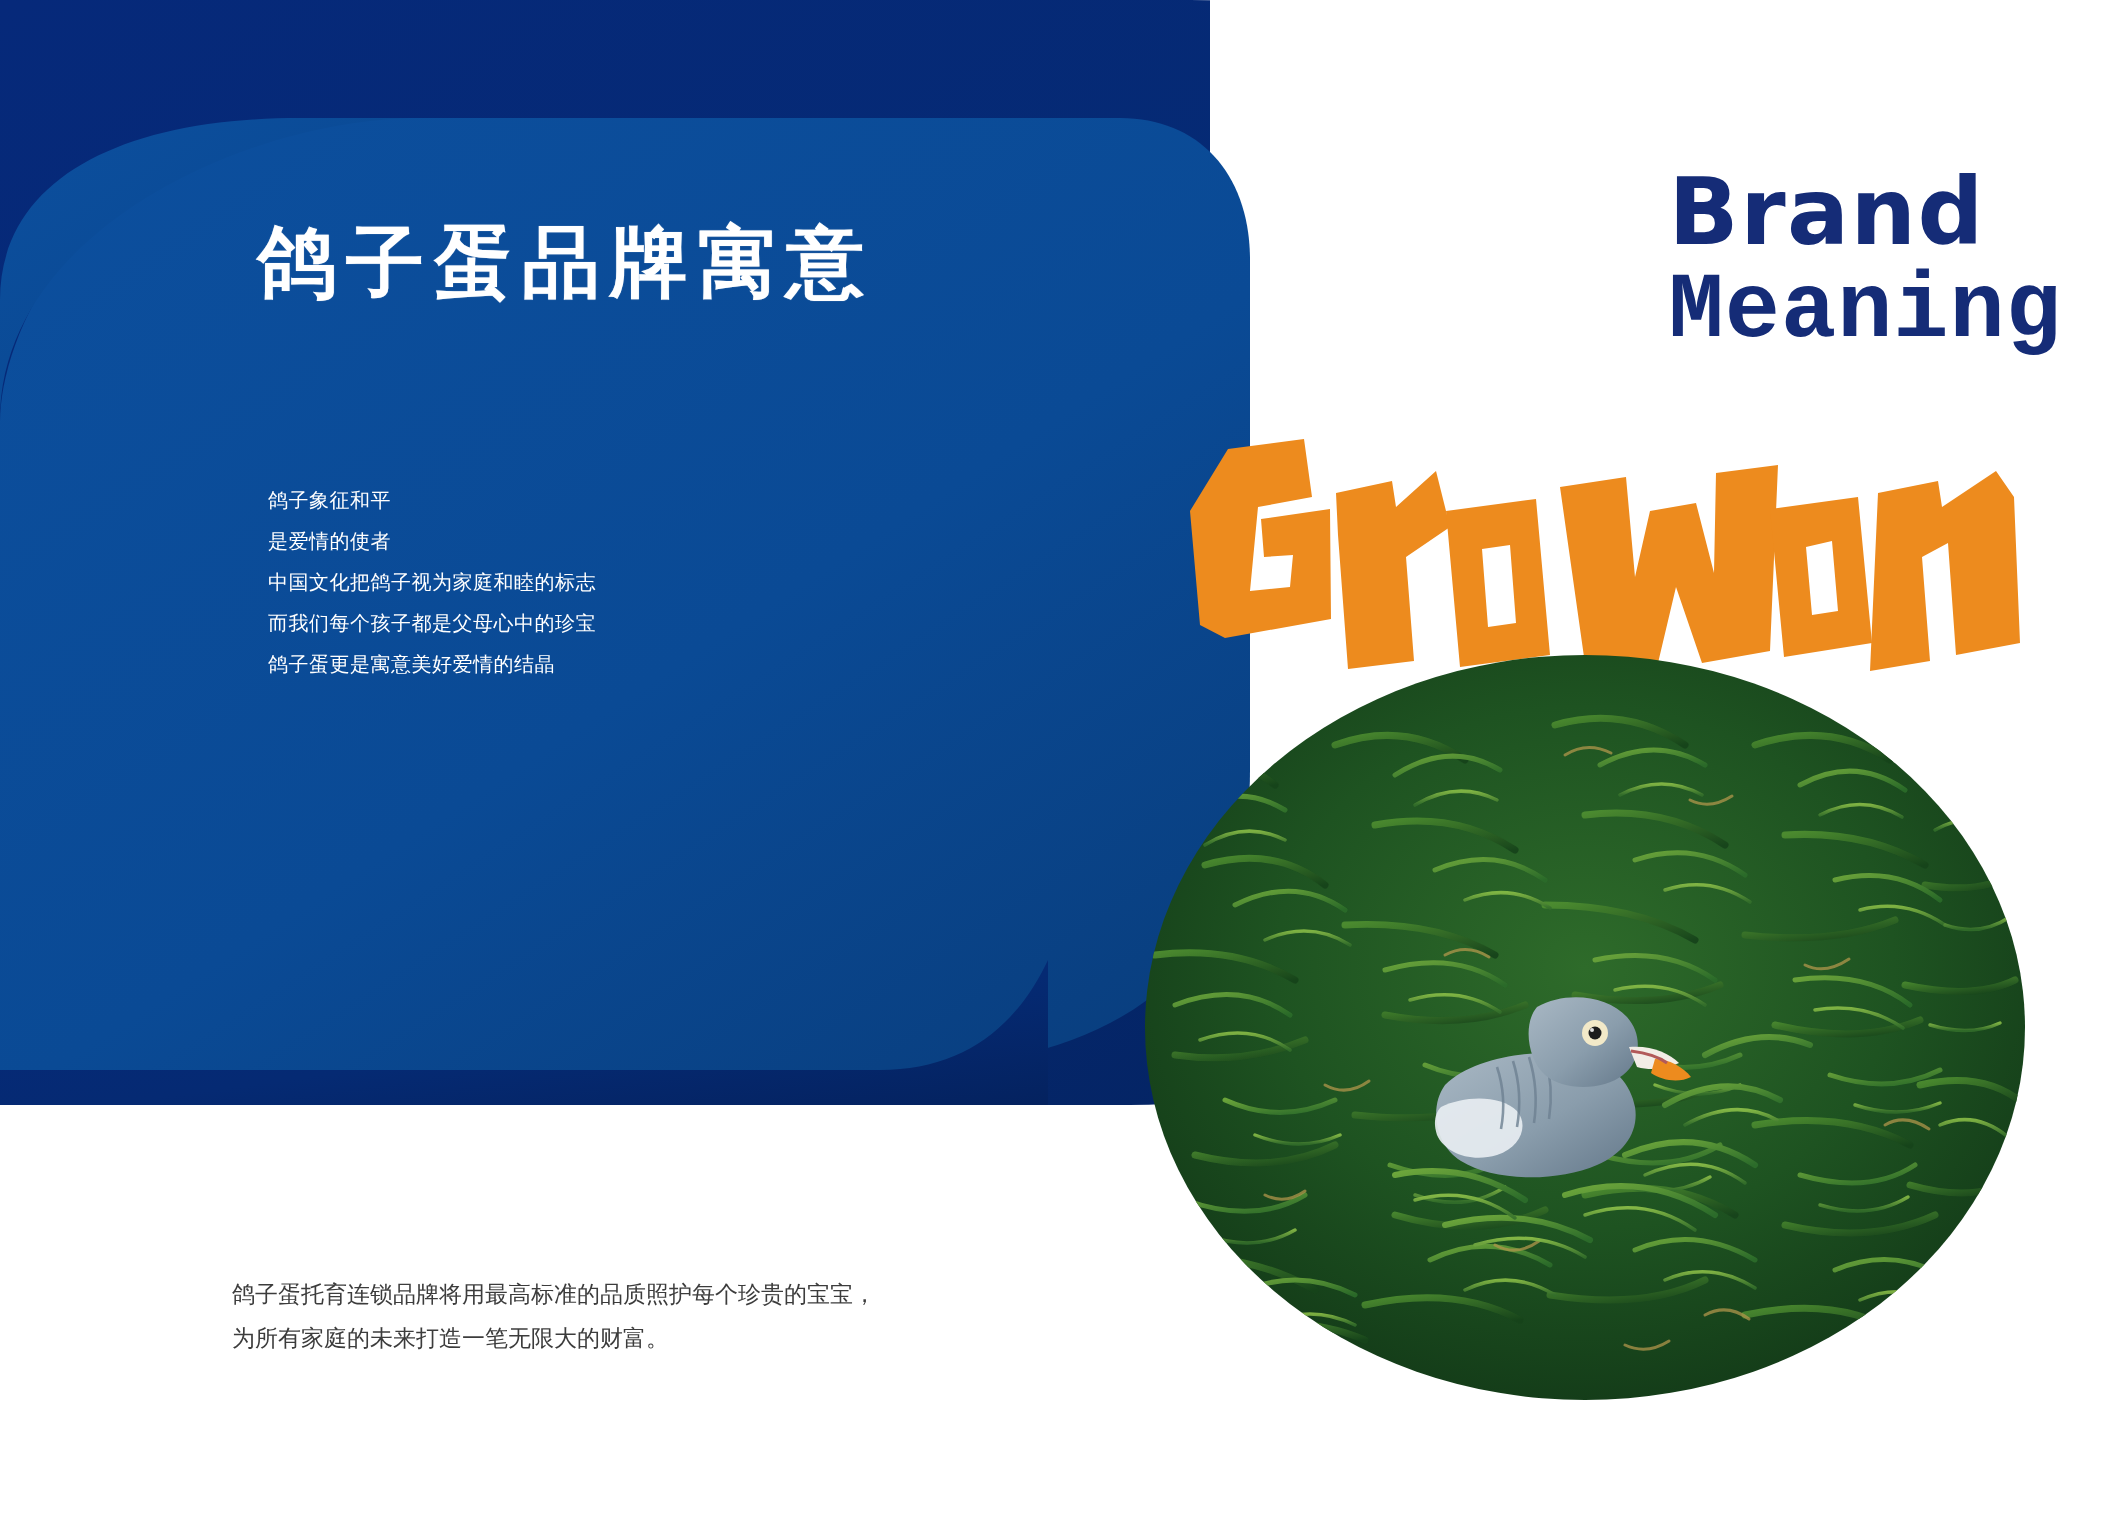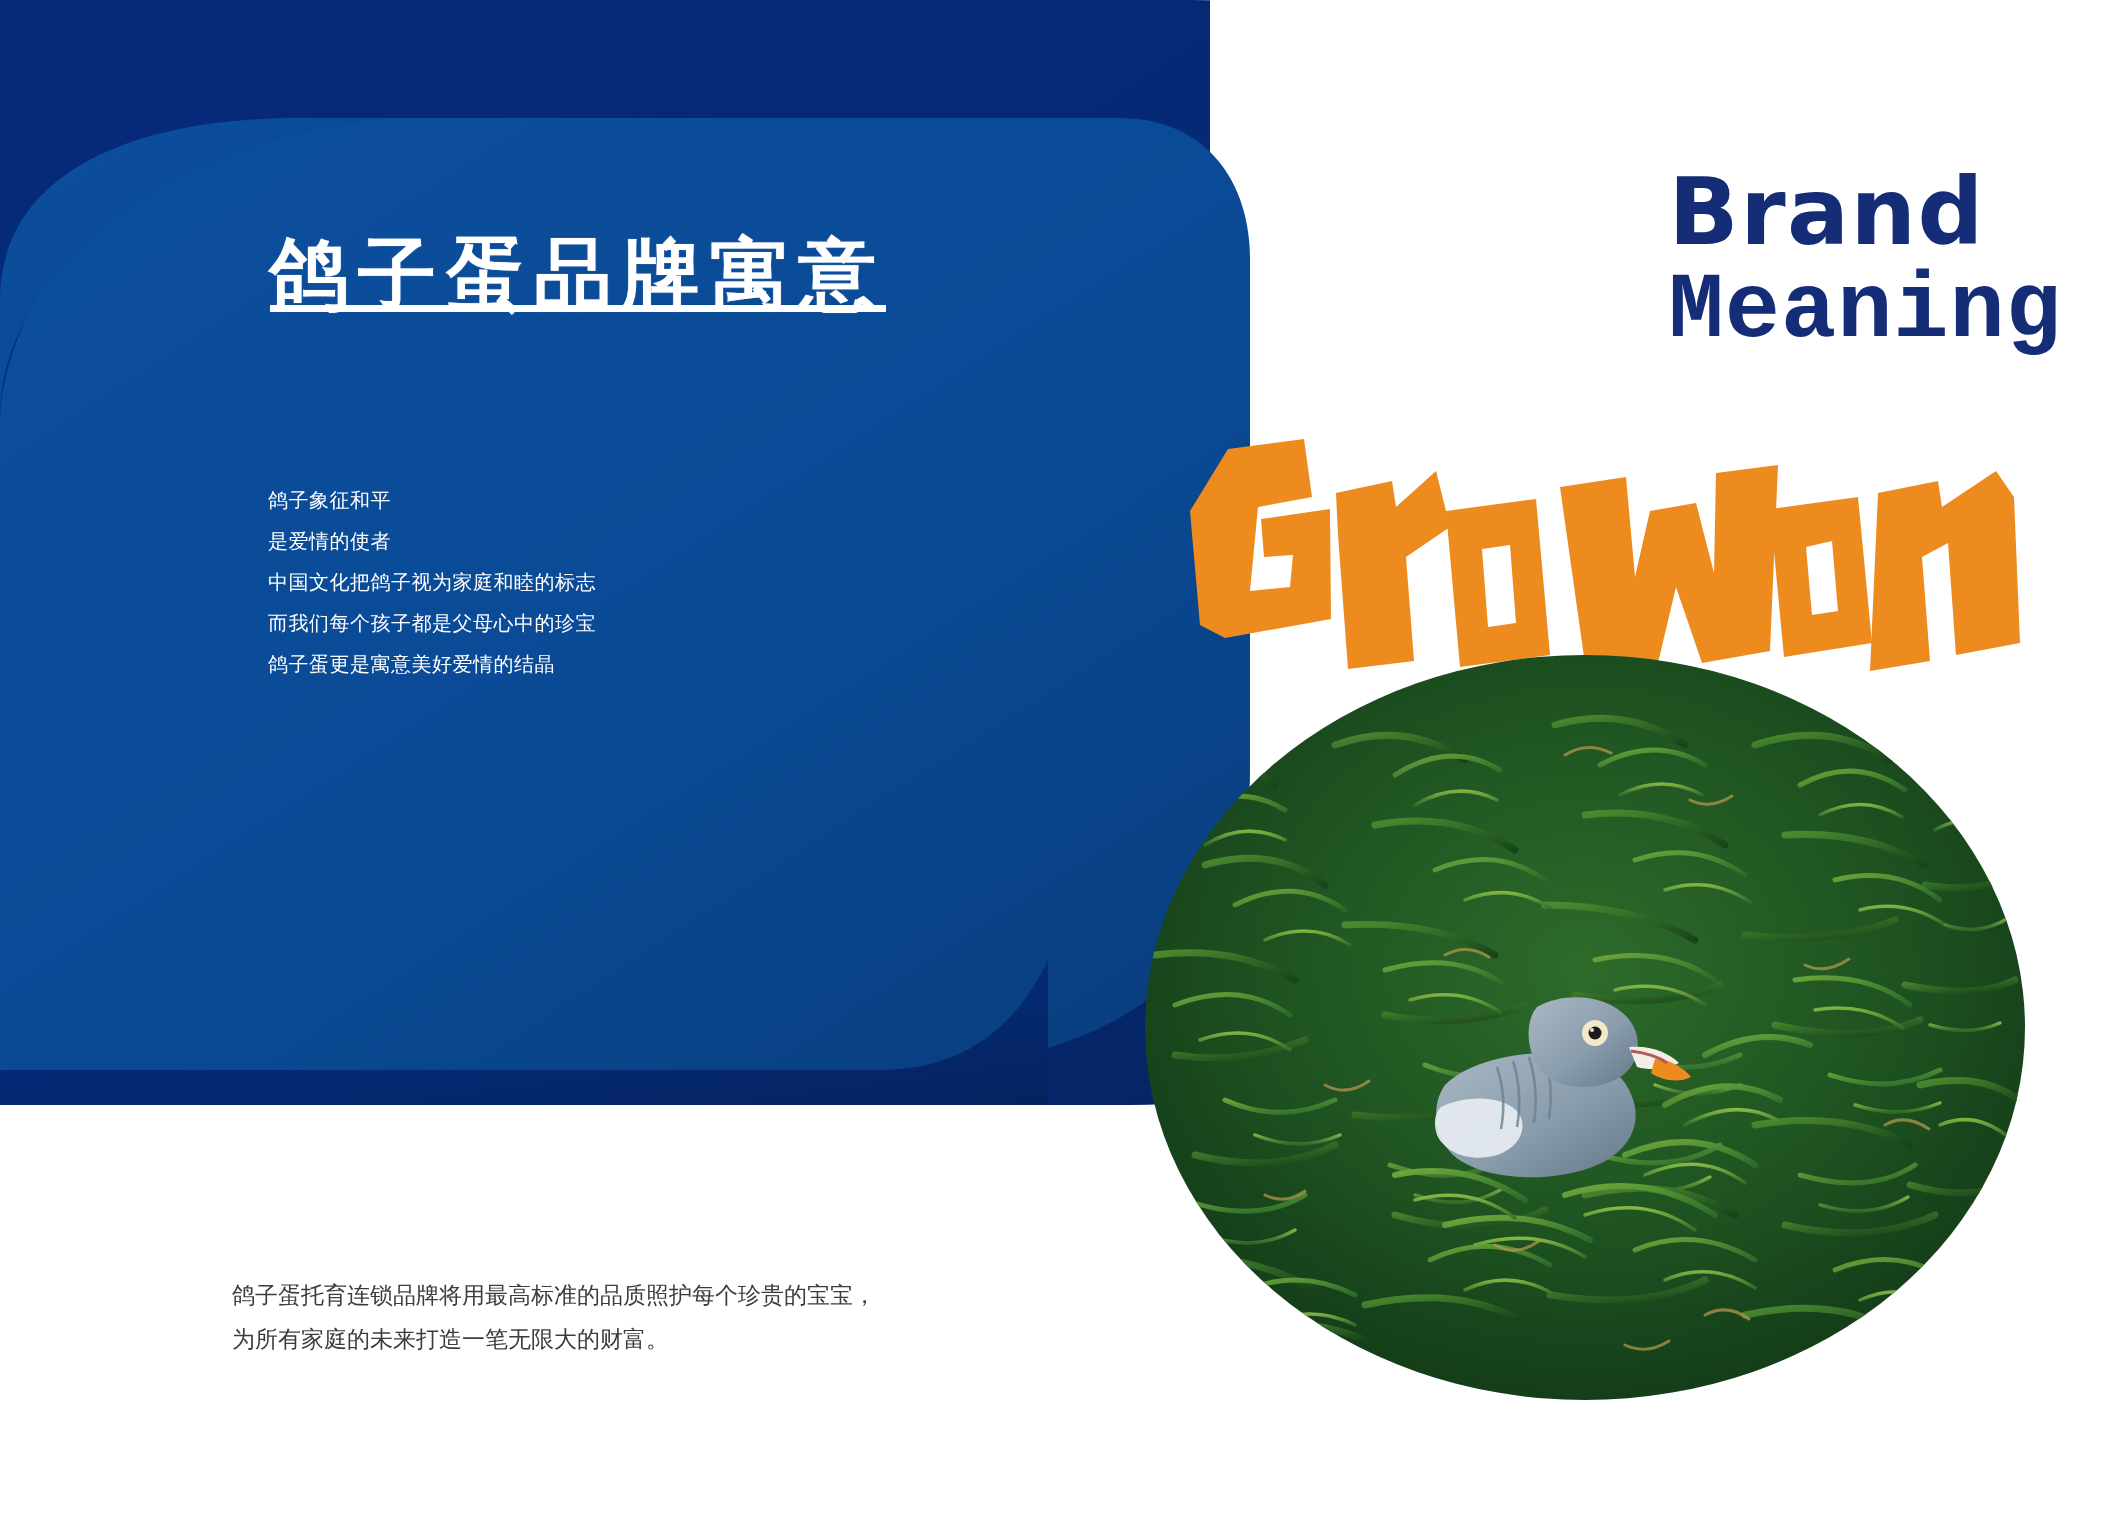--- a/index.html
+++ b/index.html
@@ -13,49 +13,48 @@
   .stage{position:absolute;inset:0;overflow:hidden;}
 
   
   .shapes{position:absolute;left:0;top:0;width:2127px;height:1536px;}
 
   
   .title-wrap{
     position:absolute;left:258px;top:222px;width:830px;
   }
   .page-title{
-    margin:12px;
+    margin:0;
     color:#ffffff;
     font-size:78px;
     line-height:1.05;
     font-weight:700;
     letter-spacing:10px;
     font-family:"DejaVu Sans","Liberation Sans",sans-serif;
     text-shadow:0 0 1px rgba(255,255,255,.6);
-    text-decoration:underline;
   }
 
   
   .poem{
     position:absolute;left:268px;top:480px;width:620px;
     color:#ffffff;
     font-size:20px;
     line-height:41px;
     font-family:"DejaVu Sans","Liberation Sans",sans-serif;
     letter-spacing:.5px;
   }
   .poem div{white-space:nowrap;}
 
   
   .note{
     position:absolute;left:232px;top:1274px;width:700px;
     color:#3c3c3c;
     font-size:23px;
     line-height:44px;
-    font-family:Liberation Serif, serif;
+    font-family:Liberation Mono, monospace;
   }
   .note div{white-space:nowrap;}
 
   
   .brand-heading{
     position:absolute;right:65px;top:163px;
     color:#152c77;
     font-size:92px;
     font-weight:700;
     line-height:1.08;

